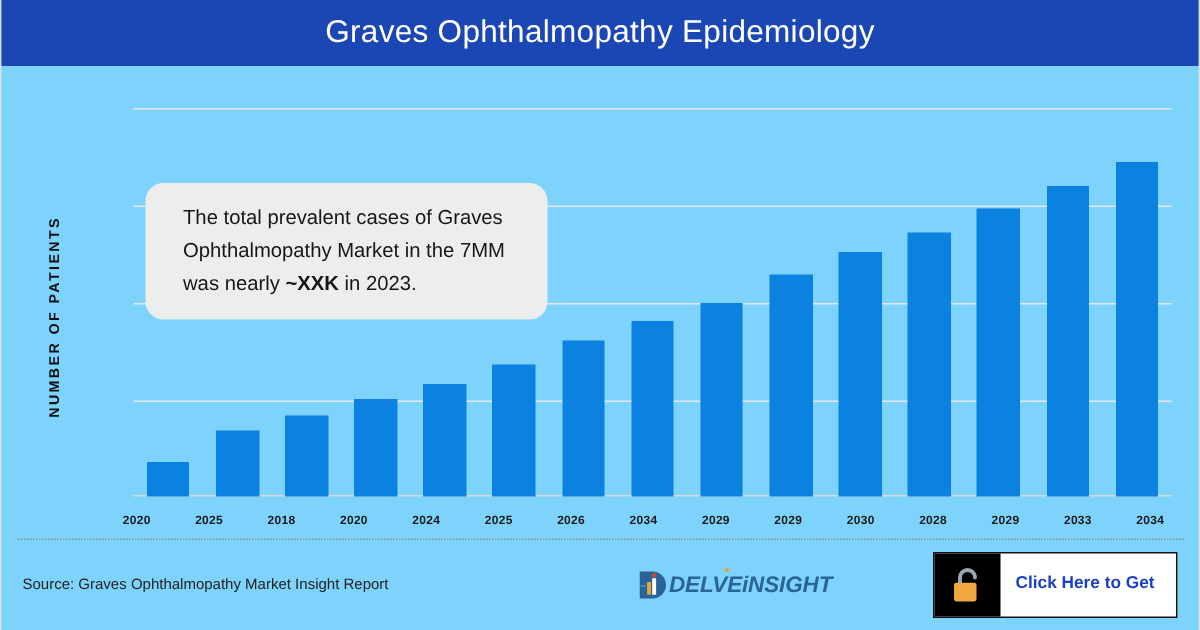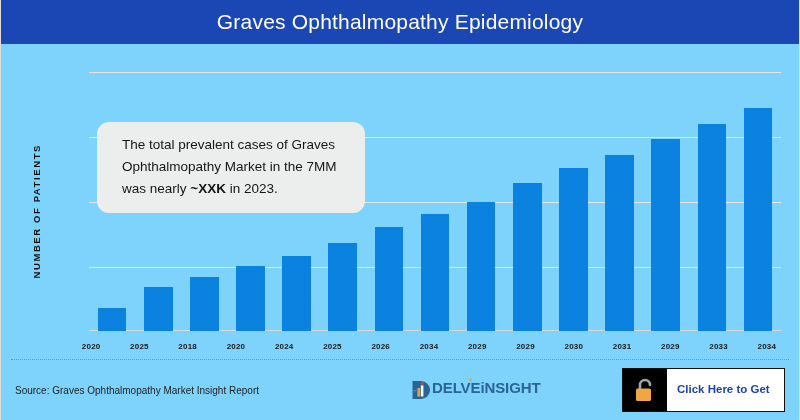--- a/index.html
+++ b/index.html
@@ -157,25 +157,26 @@
   .source {
     position: absolute;
     left: 14px;
     top: 50%;
     transform: translateY(-50%);
     font-size: 10px;
     color: #222222;
   }
   .logo {
     position: absolute;
-    left: 410px;
+    left: 424px;
     top: 50%;
     transform: translateY(-50%);
     display: flex;
-    align-items: flex-start;
+    align-items: center;
+    font-style: italic;
   }
   .logo-d {
     position: relative;
     width: 21px;
     height: 21px;
     margin-right: 0px;
   }
   .logo-word {
     font-size: 15px;
     font-weight: bold;
@@ -298,21 +299,21 @@
         <div class="x-label">2025</div>
         <div class="x-label">2018</div>
         <div class="x-label">2020</div>
         <div class="x-label">2024</div>
         <div class="x-label">2025</div>
         <div class="x-label">2026</div>
         <div class="x-label">2034</div>
         <div class="x-label">2029</div>
         <div class="x-label">2029</div>
         <div class="x-label">2030</div>
-        <div class="x-label">2031</div>
+        <div class="x-label">2028</div>
         <div class="x-label">2029</div>
         <div class="x-label">2033</div>
         <div class="x-label">2034</div>
       </div>
 
     <div class="callout">
       <span>The total prevalent cases of Graves Ophthalmopathy Market in the 7MM was nearly </span><b>~XXK</b><span> in 2023.</span>
     </div>
 
   </div>

